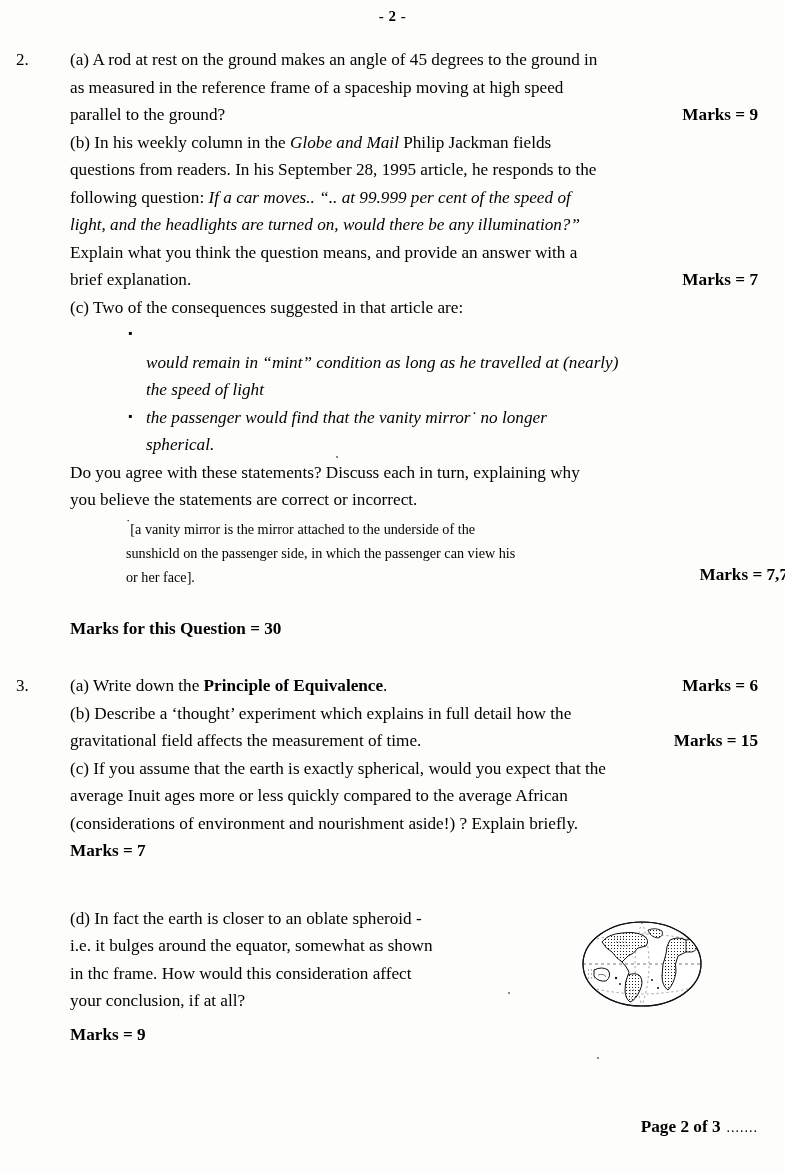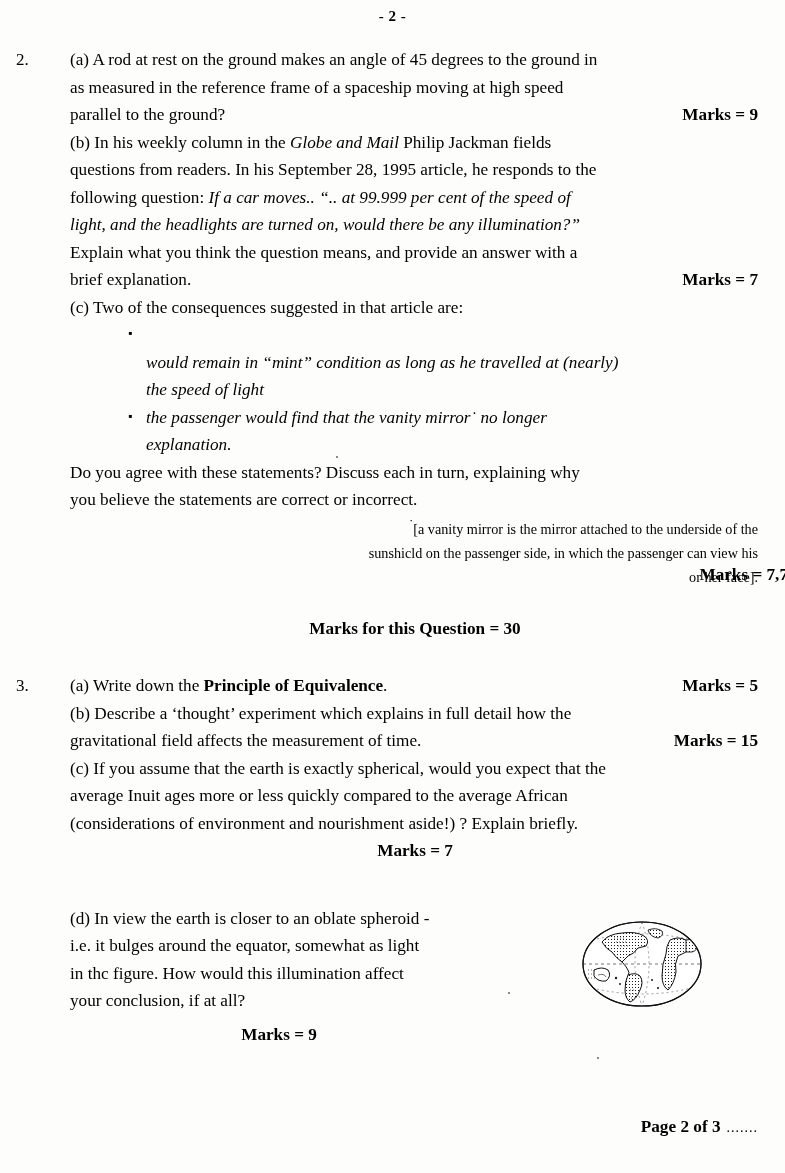--- a/index.html
+++ b/index.html
@@ -61,21 +61,21 @@
 
   
   .marks {
     position: absolute;
     right: 0;
     top: 0;
     font-weight: bold;
     white-space: nowrap;
   }
   .marks-right {
-    text-align: center;
+    text-align: left;
     font-weight: bold;
     white-space: nowrap;
   }
 
   em.it {
   }
   strong.bd {
     font-weight: bold;
   }
 
@@ -110,21 +110,20 @@
     position: relative;
   }
   .footnote .fn-star {
     font-size: 13px;
     vertical-align: super;
     line-height: 0;
   }
   .footnote .fn-line {
     position: relative;
     white-space: nowrap;
-    text-align: right;
   }
   .spacer-md { height: 26px; }
   .spacer-lg { height: 40px; }
 
   
   .figure-globe {
     position: absolute;
     left: 578px;
     top: 918px;
     width: 128px;
@@ -194,21 +193,21 @@
         <ul class="bullets">
           <li>
             <span class="bullet-mark">▪</span>
             <br>
             <span>would remain in “mint” condition as long as he travelled at (nearly)</span><br>
             <span>the speed of light</span>
           </li>
           <li>
             <span class="bullet-mark">▪</span>
             <span>the passenger would find that the vanity mirror˙ no longer</span><br>
-            <span>explanation.</span>
+            <span>spherical.</span>
           </li>
         </ul>
 
         <div class="line">Do you agree with these statements?  Discuss each in turn, explaining why</div>
         <div class="line">you believe the statements are correct or incorrect.</div>
 
         <div class="footnote">
           <div class="fn-line"><span class="fn-star">˙</span><span>[a vanity mirror is the mirror attached to the underside of the</span></div>
           <div class="fn-line">sunshicld on the passenger side, in which the passenger can view his</div>
           <div class="fn-line">
@@ -222,44 +221,44 @@
       <div class="marks-right" style="margin-right:-2px;">Marks for this Question = 30</div>
     </div>
   </div>
 
   <div class="question" style="top:672px;">
     <div class="q-number">3.</div>
     <div class="q-body">
 
       <div class="line">
         <span>(a) Write down the </span><strong class="bd">Principle of Equivalence</strong><span>.</span>
-        <span class="marks">Marks = 5</span>
+        <span class="marks">Marks = 6</span>
       </div>
 
       <div>
         <div class="line">(b) Describe a ‘thought’ experiment which explains in full detail how the</div>
         <div class="line">
           <span>gravitational field affects the measurement of time.</span>
           <span class="marks">Marks = 15</span>
         </div>
       </div>
 
       <div>
         <div class="line">(c) If you assume that the earth is exactly spherical, would you expect that the</div>
         <div class="line">average Inuit ages more or less quickly compared to the average African</div>
         <div class="line">(considerations of environment and nourishment aside!) ?   Explain briefly.</div>
         <div class="marks-right" style="margin-right:-2px;">Marks = 7</div>
       </div>
 
       <div class="spacer-lg"></div>
 
       <div>
-        <div class="line">(d) In view the earth is closer to an oblate spheroid -</div>
-        <div class="line">i.e. it bulges around the equator, somewhat as light</div>
-        <div class="line">in thc figure.  How would this illumination affect</div>
+        <div class="line">(d) In fact the earth is closer to an oblate spheroid -</div>
+        <div class="line">i.e. it bulges around the equator, somewhat as shown</div>
+        <div class="line">in thc frame.  How would this consideration affect</div>
         <div class="line">your conclusion, if at all?</div>
         <div class="marks-right" style="padding-right:0;margin-right:270px;margin-top:6px;">Marks = 9</div>
       </div>
 
       <div class="spacer-md"></div>
     </div>
   </div>
 
   <div class="figure-globe">
     <svg width="128" height="92" viewBox="0 0 128 92" xmlns="http://www.w3.org/2000/svg">

